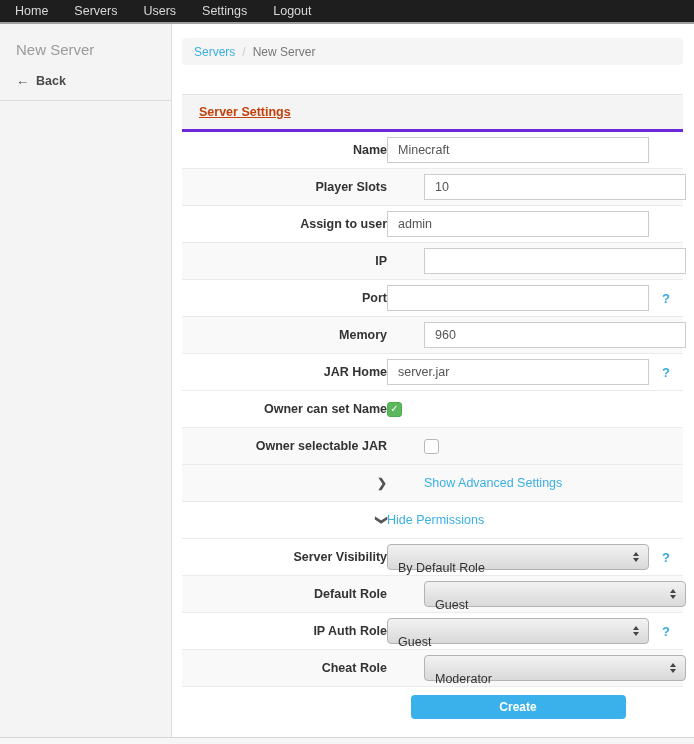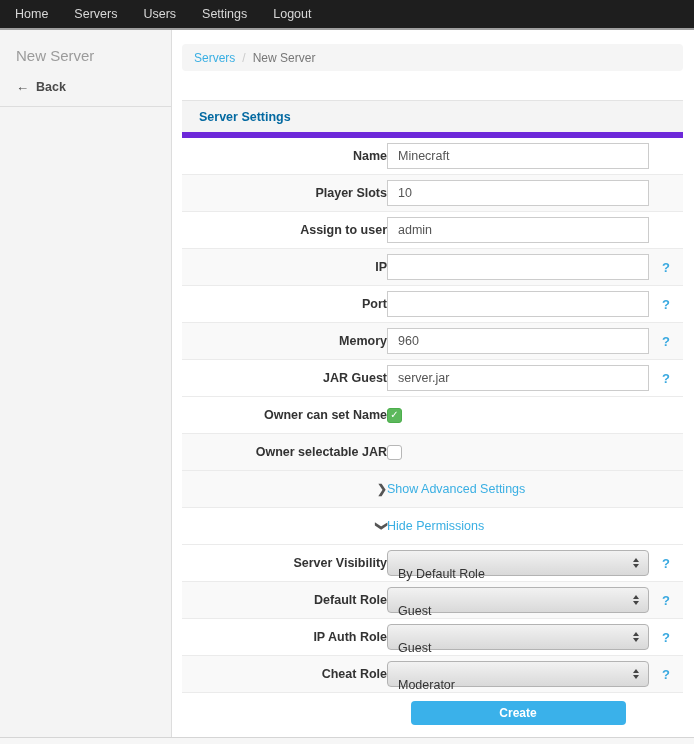--- a/index.html
+++ b/index.html
@@ -7,21 +7,21 @@
   body {
     font-family: "Liberation Sans", sans-serif;
     background: #ffffff;
     color: #333;
     display: flex;
     flex-direction: column;
   }
 
   
   .navbar {
-    height: 30px;
+    height: 24px;
     flex: 0 0 auto;
     background: #1e1e1e;
     border-bottom: 2px solid #9f9f9f;
     display: flex;
     align-items: stretch;
     padding-left: 2px;
   }
   .nav-item {
     color: #d8d8d8;
     font-size: 12.5px;
@@ -86,26 +86,27 @@
     font-size: 12.5px;
   }
   .row {
     min-height: 37px;
     display: flex;
     align-items: center;
     border-bottom: 1px solid #ebebeb;
     padding-left: 17px;
     background: #ffffff;
   }
-  .row.stripe { background: #f9f9f9; }
+  .row.stripe { background: #f9f9f9; gap: 37px; }
   .header-row {
     background: #f4f4f4;
-    border-bottom: 6px solid #6d28d9;
-    font-weight: bold;
-    color: #0369a1;
+    border-bottom: 3px solid #6d28d9;
+    font-weight: bold;
+    color: #c2410c;
+    text-decoration: underline;
   }
   .col-label {
     width: 188px;
     flex: 0 0 auto;
     font-weight: bold;
     color: #333;
     text-align: right;
   }
   .col-control { width: 262px; flex: 0 0 auto; display: flex; align-items: center; }
   .col-help {
@@ -304,21 +305,21 @@
           <div class="row stripe">
             <div class="col-label"><label>Memory</label></div>
             <div class="col-control">
               <input class="text-input" type="text" value="960" style="">
             </div>
             <div class="col-help">
               <button class="help-btn">?</button>
             </div>
           </div>
           <div class="row">
-            <div class="col-label"><label>JAR Guest</label></div>
+            <div class="col-label"><label>JAR Home</label></div>
             <div class="col-control">
               <input class="text-input" type="text" value="server.jar" style="">
             </div>
             <div class="col-help">
               <button class="help-btn">?</button>
             </div>
           </div>
           <div class="row">
             <div class="col-label"><label>Owner can set Name</label></div>
             <div class="col-control">

